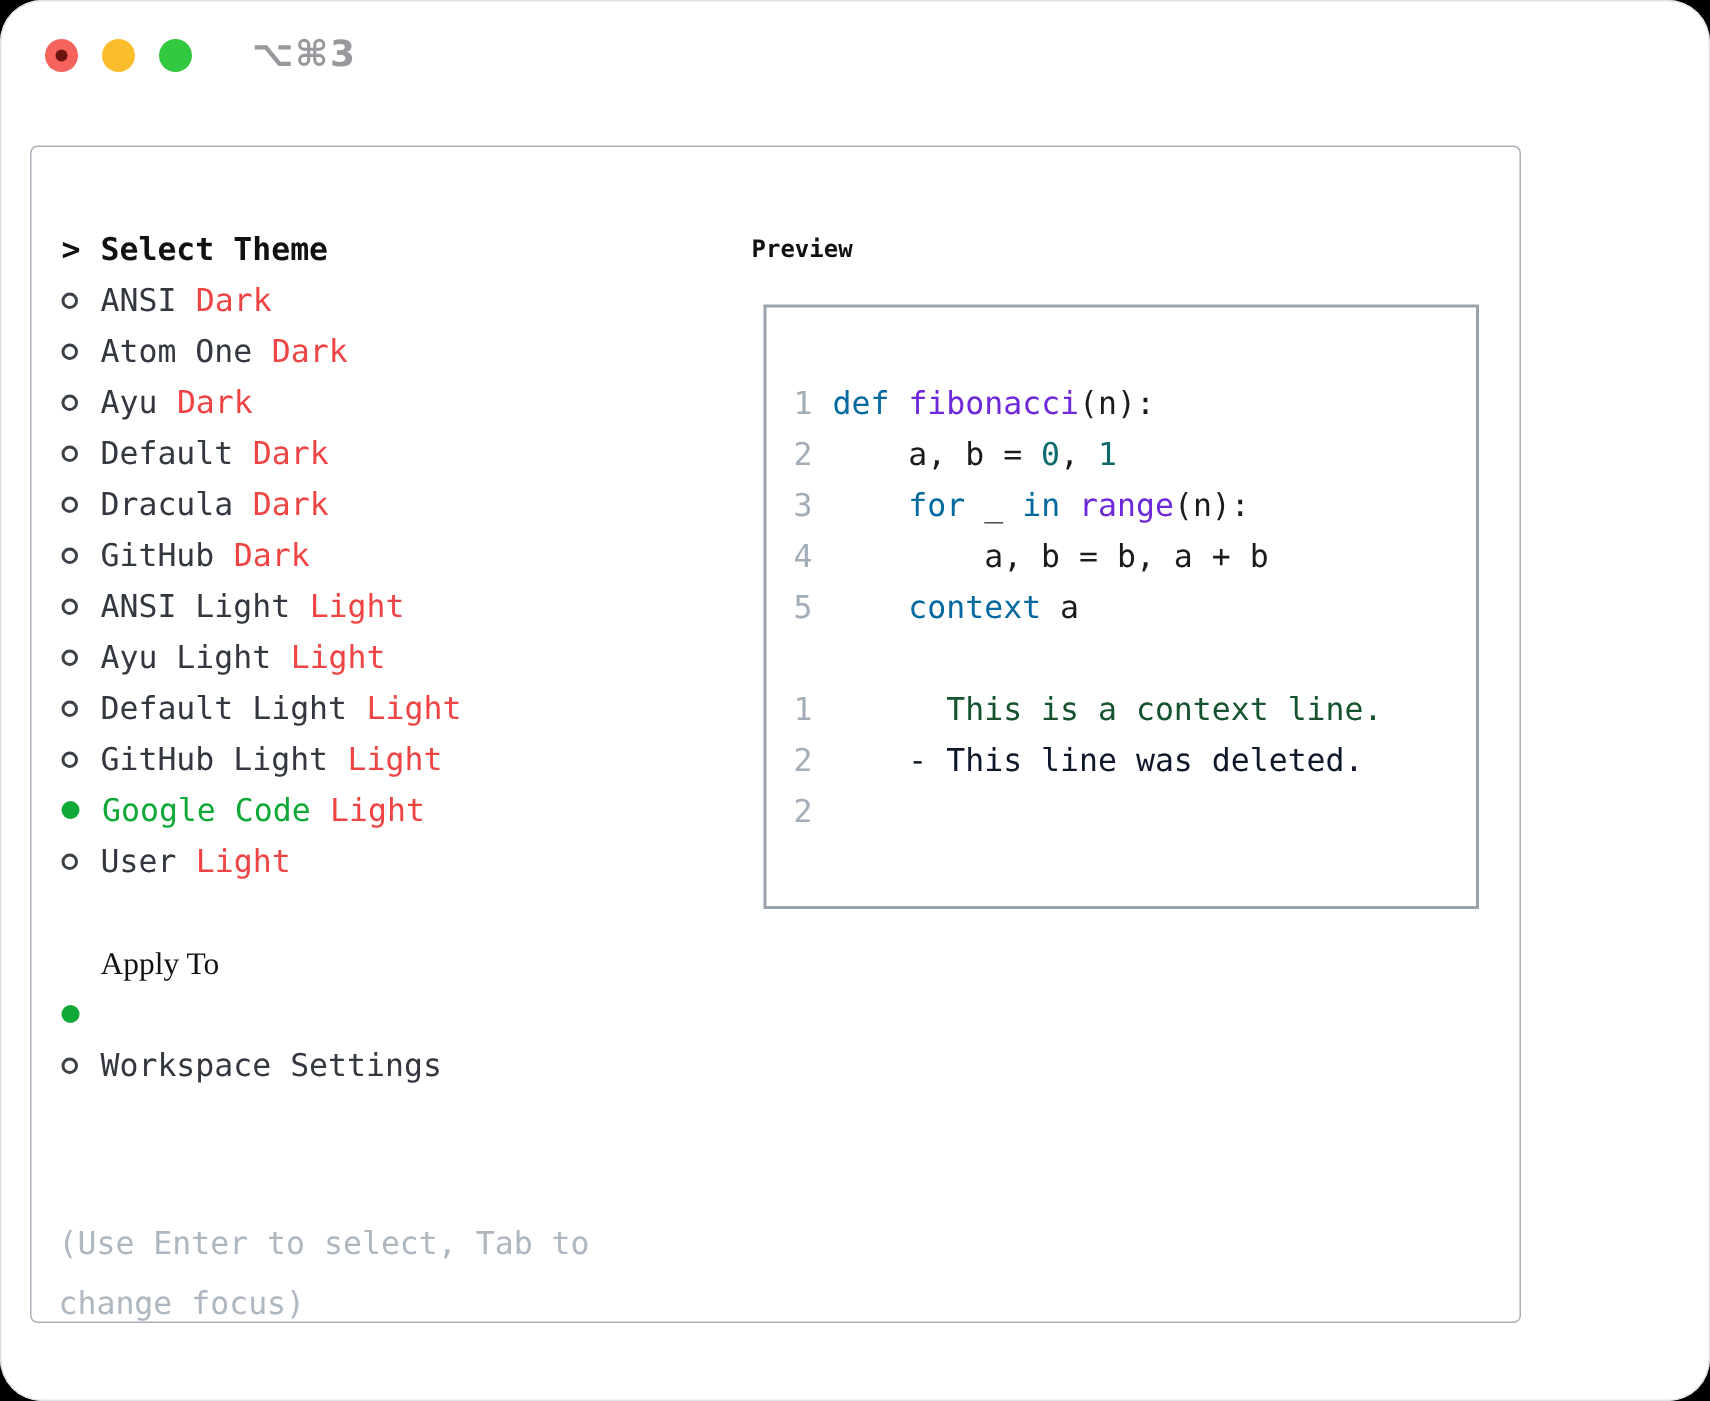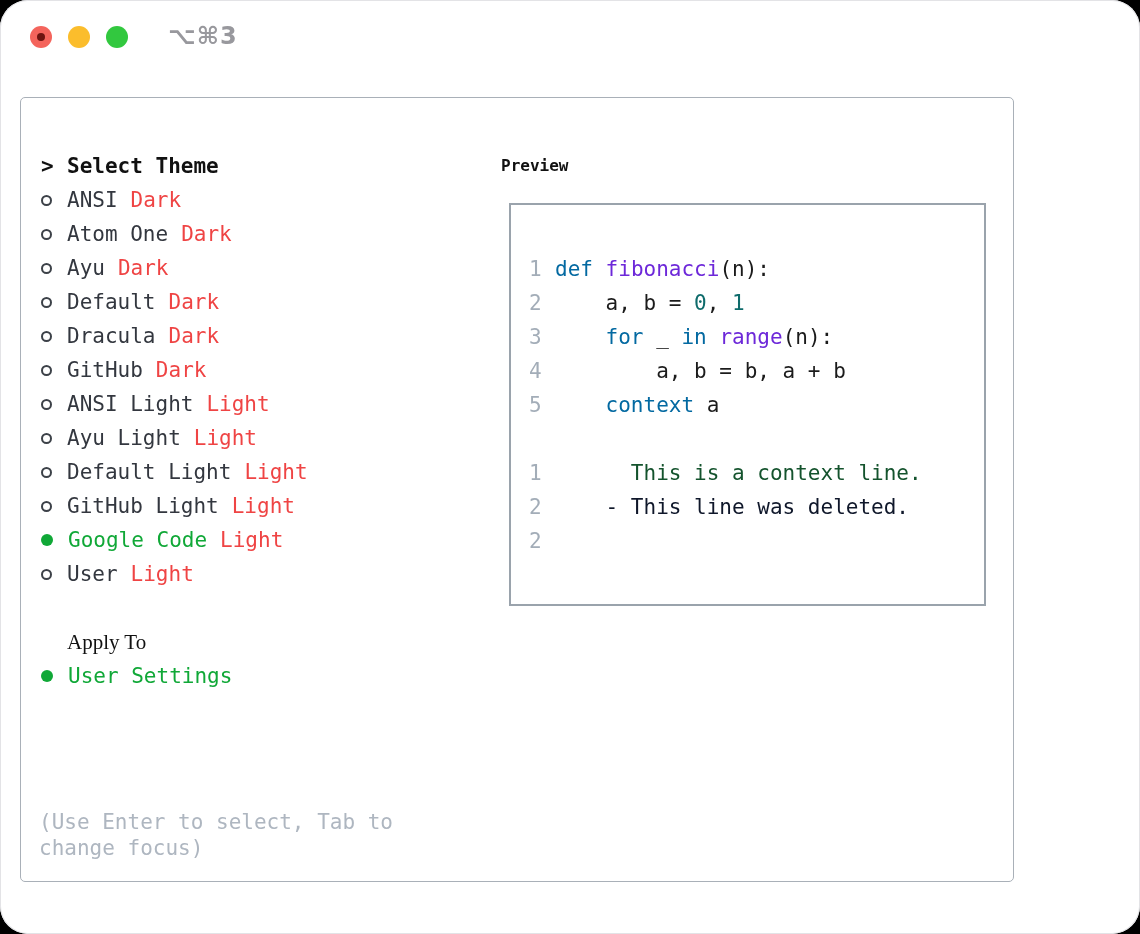--- a/index.html
+++ b/index.html
@@ -29,21 +29,21 @@
   .hdr-label{font-weight:bold;color:#111;}
   .circle{display:inline-block;width:11px;height:11px;border-radius:50%;
           border:2px solid #3c4148;box-sizing:border-box;margin-right:15px;flex:0 0 11px;}
   .circle.filled{border:none;background:var(--accent);width:12px;height:12px;flex:0 0 12px;}
   .theme-name{color:#33373f;}
   .theme-tag{color:#ef4444;margin-left:13px;}
   .item-selected .theme-name{color:var(--accent);}
   .apply-hdr{padding-left:46px;color:#111;font-family:Liberation Serif, serif;}
   .opt-label{color:#33373f;}
   .item-selected .opt-label{color:var(--accent);}
-  .footer{position:absolute;left:18px;top:711px;width:420px;font-size:21px;line-height:26px;
+  .footer{position:absolute;left:18px;top:711px;width:420px;font-size:21px;line-height:40px;
           color:#aeb6c0;white-space:normal;}
   
   .preview-hdr{position:absolute;left:480px;top:51px;height:34px;line-height:34px;
                font-size:16px;font-weight:bold;color:#111;}
   .preview-box{position:absolute;left:488px;top:105px;width:477px;height:403px;
                border:2px solid #9aa3ac;box-sizing:border-box;background:#fff;
                padding-top:47px;padding-left:18px;overflow:hidden;}
   .pline{height:34px;line-height:34px;font-size:21px;display:flex;white-space:pre;}
   .lnum{flex:0 0 13px;margin-right:13px;color:#a3adb8;}
   .tok{white-space:pre;}
@@ -86,21 +86,22 @@
           <div class="row"><span class="circle"></span><span class="theme-name">ANSI Light</span><span class="theme-tag">Light</span></div>
           <div class="row"><span class="circle"></span><span class="theme-name">Ayu Light</span><span class="theme-tag">Light</span></div>
           <div class="row"><span class="circle"></span><span class="theme-name">Default Light</span><span class="theme-tag">Light</span></div>
           <div class="row"><span class="circle"></span><span class="theme-name">GitHub Light</span><span class="theme-tag">Light</span></div>
           <div class="row item-selected"><span class="circle filled"></span><span class="theme-name">Google Code</span><span class="theme-tag">Light</span></div>
           <div class="row"><span class="circle"></span><span class="theme-name">User</span><span class="theme-tag">Light</span></div>
         </div>
       <div class="row blank"></div>
       <div class="row apply-hdr">Apply To</div>
       <div id="apply-options">
-          <div class="row item-selected"><span class="circle filled"></span><span class="opt-label">User Settings</span></div>
+          <div class="row item-selected"><span class="circle filled"></span></div>
+          <div class="row"><span class="circle"></span><span class="opt-label">Workspace Settings</span></div>
         </div>
     </div>
 
     <div class="footer">(Use Enter to select, Tab to change focus)</div>
 
     <div class="preview-hdr">Preview</div>
 
     <div class="preview-box">
       <div id="code-lines">
           <div class="pline"><span class="lnum">1</span><span class="tok kw">def</span><span class="tok pl"> </span><span class="tok fn">fibonacci</span><span class="tok pl">(n):</span></div>

